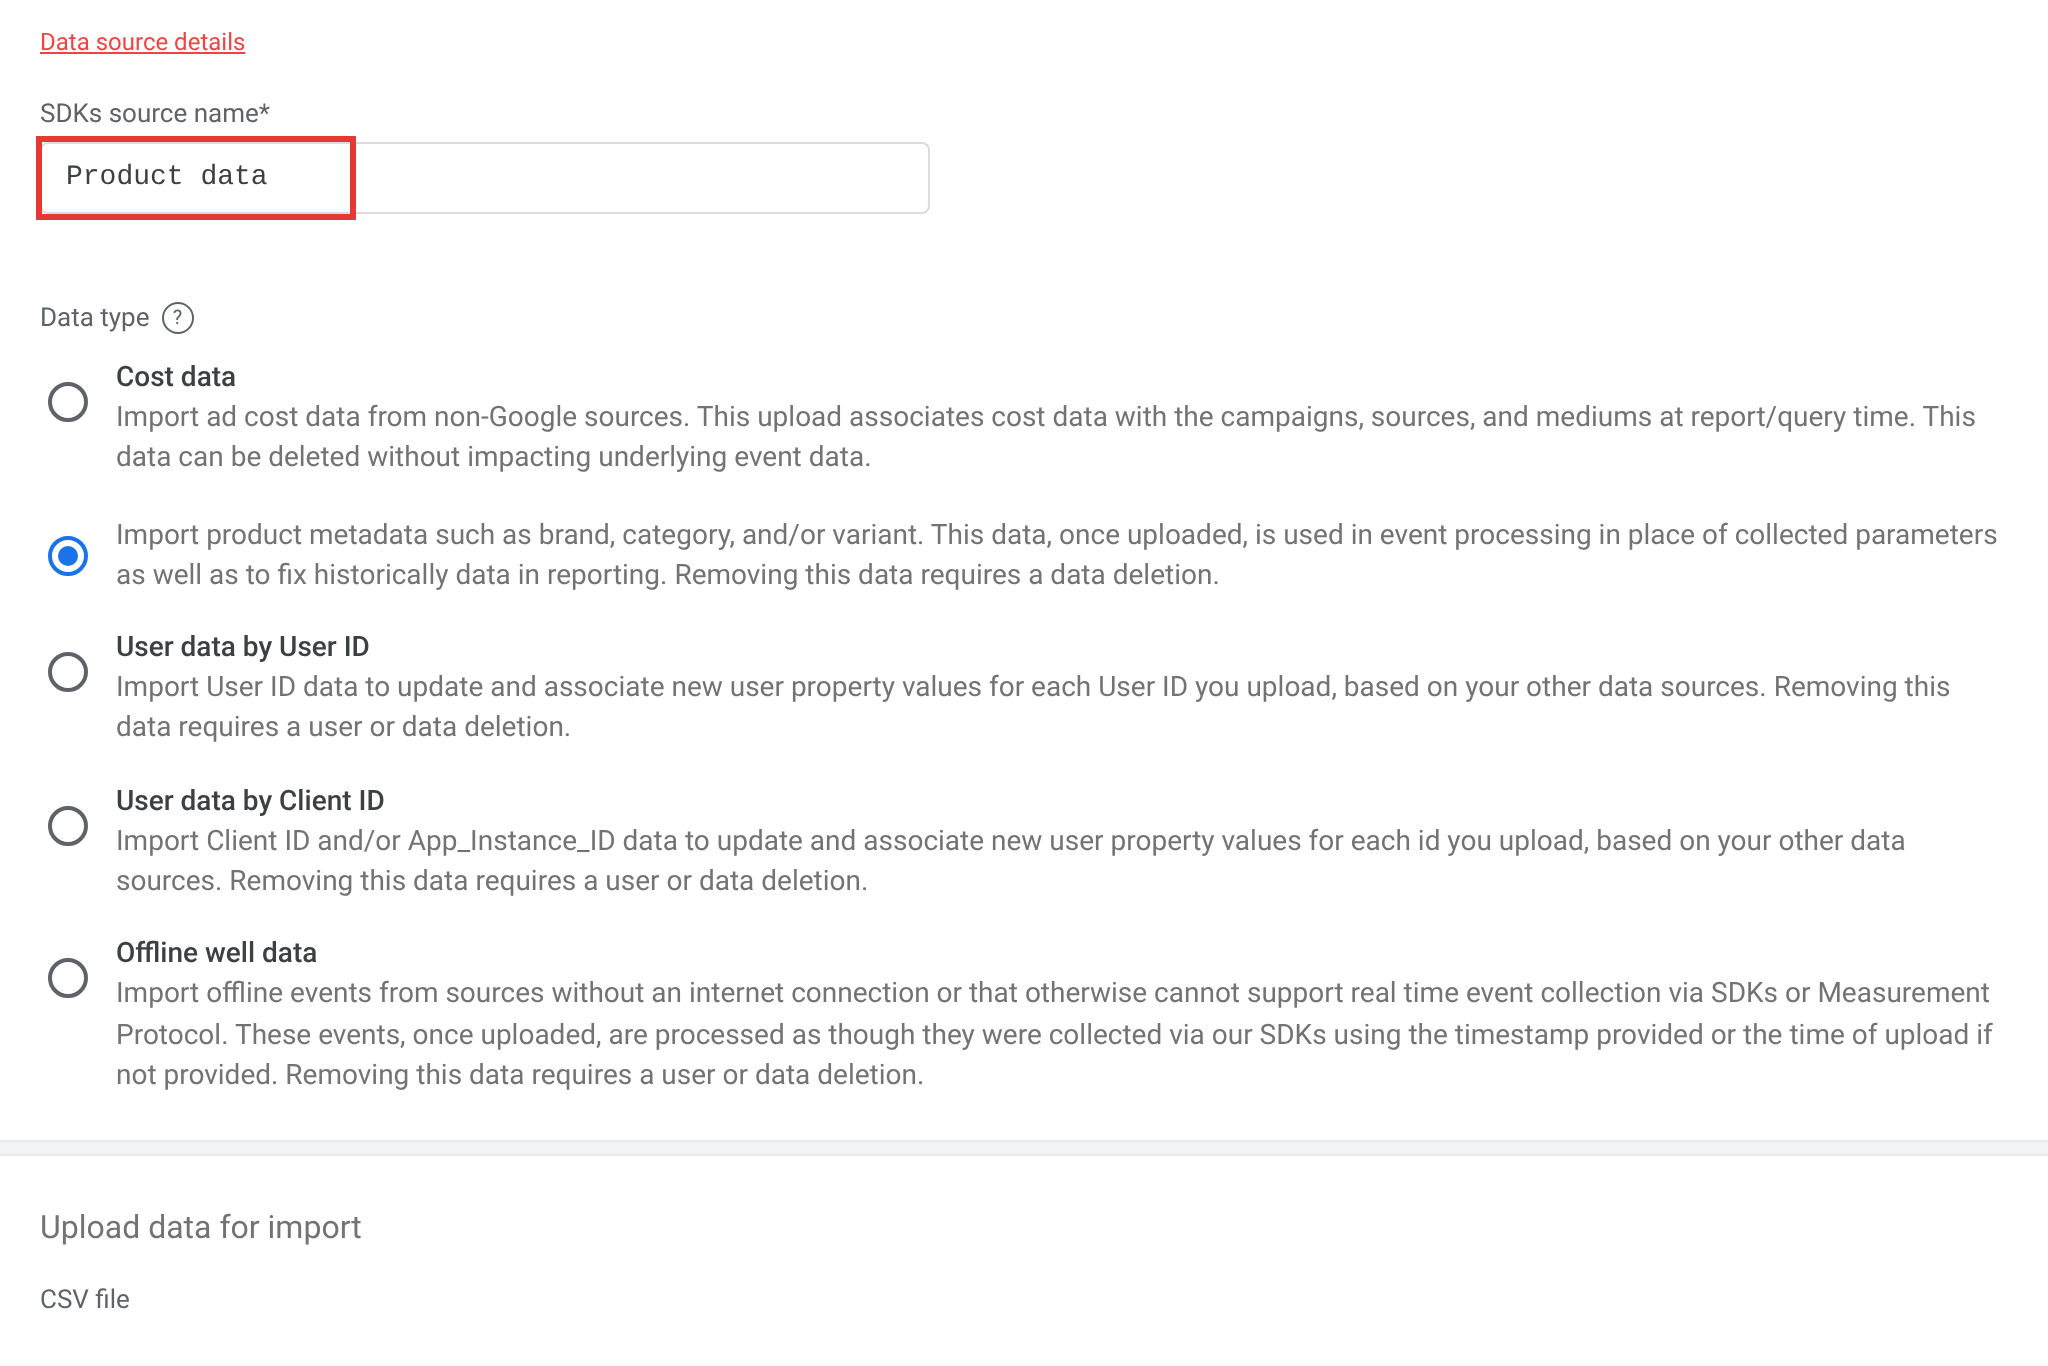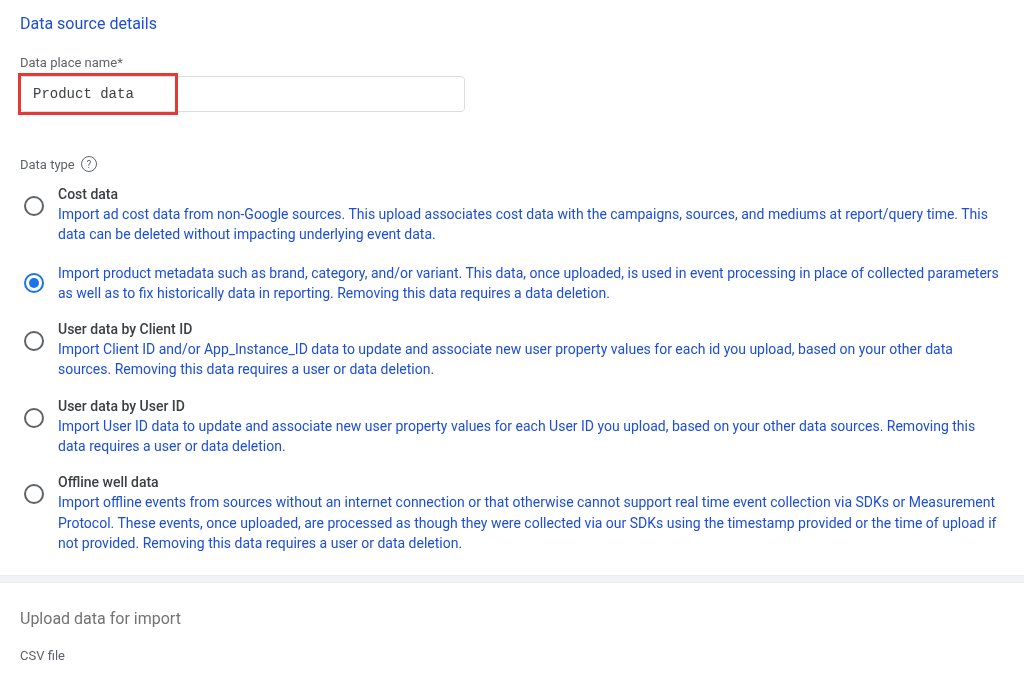--- a/index.html
+++ b/index.html
@@ -9,24 +9,25 @@
     }
     body {
       font-family: 'Google Sans', Roboto, Arial, sans-serif;
       background: #fff;
       color: #3c4043;
       font-size: 14px;
       padding: 14px 20px;
       width: 1024px;
     }
     .section-title {
-      font-size: 16px;
-      color: #1d4ed8;
+      font-size: 12px;
+      color: #ef4444;
       margin-bottom: 22px;
       font-weight: 400;
+      text-decoration: underline;
     }
     .field-label {
       font-size: 13px;
       color: #5f6368;
       margin-bottom: 6px;
     }
     .input-wrap {
       position: relative;
       display: inline-block;
     }
@@ -114,21 +115,21 @@
       flex: 1;
     }
     .option-title {
       font-weight: 500;
       font-size: 14px;
       color: #3c4043;
       margin-bottom: 2px;
     }
     .option-desc {
       font-size: 14px;
-      color: #1d4ed8;
+      color: #737373;
       line-height: 1.45;
     }
     .divider {
       height: 8px;
       background: #f1f3f4;
       margin: 22px -20px 26px -20px;
       border-top: 1px solid #e8eaed;
       border-bottom: 1px solid #e8eaed;
     }
     .upload-title {
@@ -142,21 +143,21 @@
       color: #5f6368;
       margin-bottom: 8px;
     }
   </style>
 </head>
 <body>
 
 <div>
   <div class="section-title">Data source details</div>
 
-  <div class="field-label">Data place name*</div>
+  <div class="field-label">SDKs source name*</div>
   <div class="input-wrap">
     <input class="text-input" type="text" value="Product data" style="">
     <div class="highlight-box h1"></div>
   </div>
 
   <div class="data-type-row">
     <span class="data-type-label">Data type</span>
     <span class="help-icon">?</span>
   </div>
 
@@ -173,30 +174,30 @@
     <div class="radio-option">
       <div class="radio selected"></div>
       <div class="option-body">
         <div class="option-desc">Import product metadata such as brand, category, and/or variant. This data, once uploaded, is used in event processing in place of collected parameters as well as to fix historically data in reporting. Removing this data requires a data deletion.</div>
       </div>
     </div>
 
     <div class="radio-option">
       <div class="radio"></div>
       <div class="option-body">
+        <div class="option-title">User data by User ID</div>
+        <div class="option-desc">Import User ID data to update and associate new user property values for each User ID you upload, based on your other data sources. Removing this data requires a user or data deletion.</div>
+      </div>
+    </div>
+
+    <div class="radio-option">
+      <div class="radio"></div>
+      <div class="option-body">
         <div class="option-title">User data by Client ID</div>
         <div class="option-desc">Import Client ID and/or App_Instance_ID data to update and associate new user property values for each id you upload, based on your other data sources. Removing this data requires a user or data deletion.</div>
-      </div>
-    </div>
-
-    <div class="radio-option">
-      <div class="radio"></div>
-      <div class="option-body">
-        <div class="option-title">User data by User ID</div>
-        <div class="option-desc">Import User ID data to update and associate new user property values for each User ID you upload, based on your other data sources. Removing this data requires a user or data deletion.</div>
       </div>
     </div>
 
     <div class="radio-option">
       <div class="radio"></div>
       <div class="option-body">
         <div class="option-title">Offline well data</div>
         <div class="option-desc">Import offline events from sources without an internet connection or that otherwise cannot support real time event collection via SDKs or Measurement Protocol. These events, once uploaded, are processed as though they were collected via our SDKs using the timestamp provided or the time of upload if not provided. Removing this data requires a user or data deletion.</div>
       </div>
     </div>

